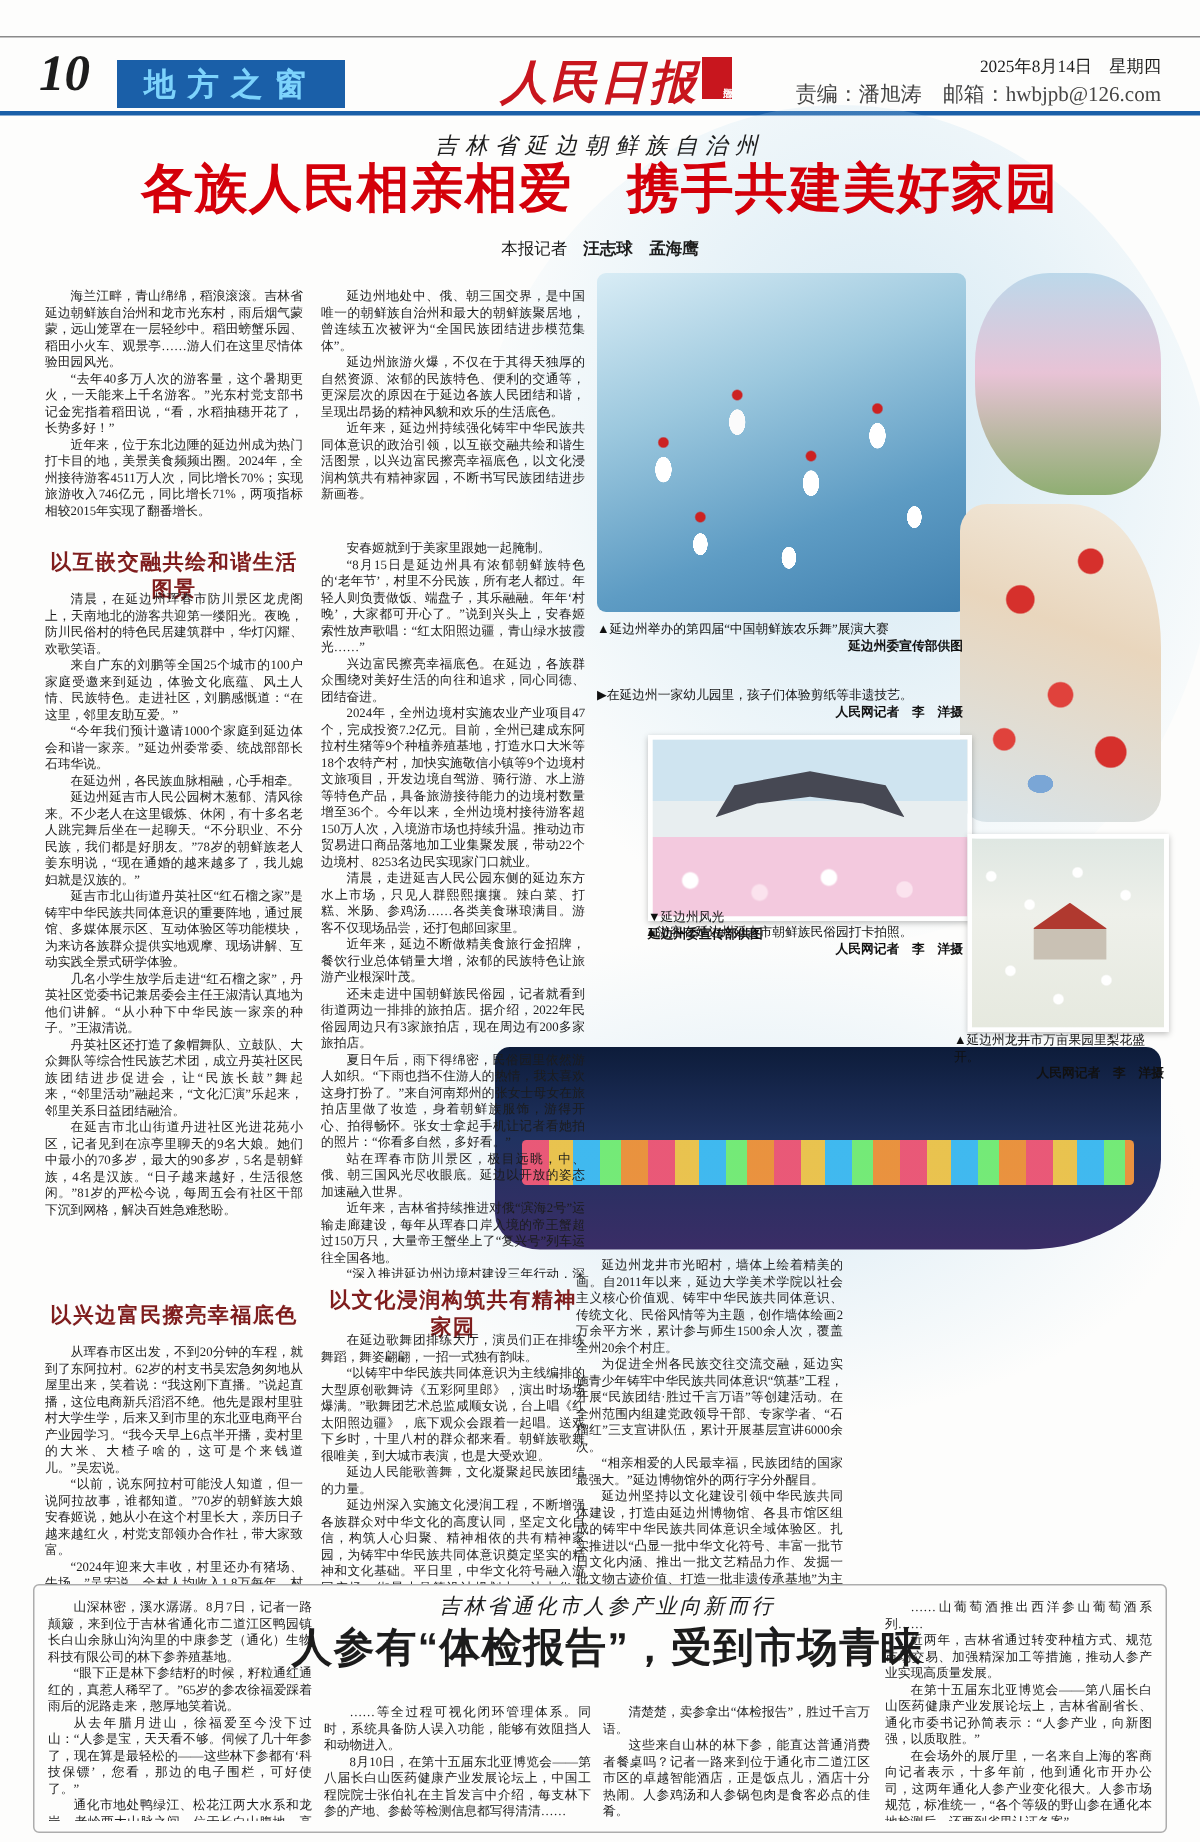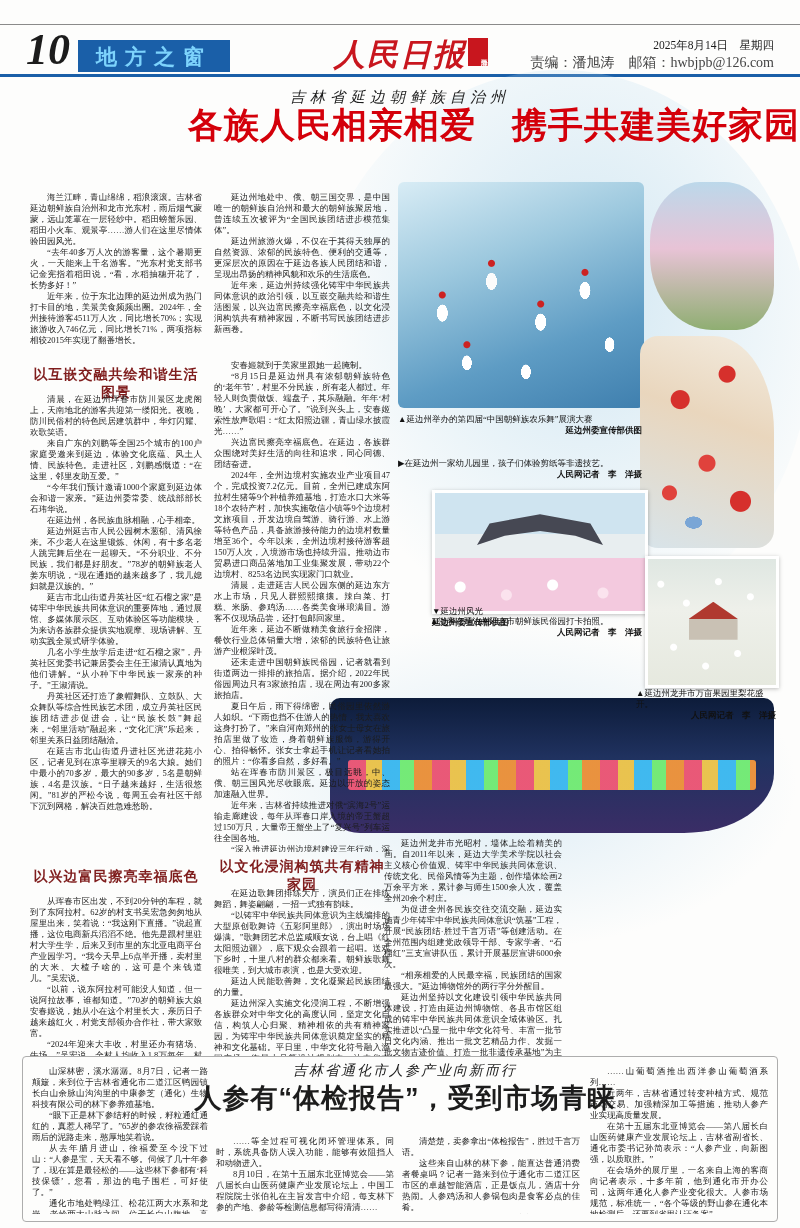--- a/index.html
+++ b/index.html
@@ -1,35 +1,35 @@
 <!DOCTYPE html>
 <html><head>
 <meta charset="utf-8">
 <style>
   html,body{margin:0;padding:0;background:#e9e9e9;}
   #page{position:relative;width:800px;height:1228px;margin:0 auto;background:#fdfdfc;overflow:hidden;
         font-family:"Liberation Serif","DejaVu Serif",serif;color:#1c1c1c;}
   .abs{position:absolute;}
   
   .topline{left:0;top:24px;width:800px;height:1px;background:#8a8a8a;}
-  .pagenum{left:26px;top:30px;font-size:44px;font-weight:bold;font-style:italic;line-height:40px;}
+  .pagenum{left:26px;top:30px;font-size:34px;font-weight:bold;font-style:italic;line-height:40px;}
   .secbox{left:78px;top:40px;width:152px;height:32px;background:#1a5fa8;color:#7dd3fc;
           font-family:"Liberation Sans","DejaVu Sans",sans-serif;font-weight:bold;font-size:21px;
           letter-spacing:8px;text-align:center;line-height:33px;}
   .masthead{left:300px;top:34px;width:200px;text-align:center;color:#c8161e;
             font-size:31px;font-weight:bold;letter-spacing:2px;font-style:italic;white-space:nowrap;}
   .mastbadge{left:468px;top:38px;width:20px;height:26px;background:#c8161e;color:#fff;
              font-family:"Liberation Sans",sans-serif;font-size:7px;line-height:8px;
              writing-mode:vertical-rl;text-align:center;padding-top:2px;}
   .dateline{right:26px;top:38px;text-align:right;font-size:11.5px;line-height:14px;}
   .editorline{right:26px;top:54px;text-align:right;font-size:14px;color:#444;}
   .bluerule{left:0;top:74px;width:800px;height:3px;background:#1a5fa8;}
   
   .kicker{left:0;top:88px;width:800px;text-align:center;font-size:15px;letter-spacing:5px;font-style:italic;}
-  .mainhead{left:0;top:104px;width:800px;text-align:right;font-size:35px;font-weight:bold;
+  .mainhead{left:0;top:104px;width:800px;text-align:center;font-size:35px;font-weight:bold;
             color:#d4000a;letter-spacing:1px;line-height:44px;}
   .byline{left:0;top:158px;width:800px;text-align:center;font-size:11px;}
   .byline b{margin-left:8px;}
   
   .txt{font-size:8.5px;line-height:11px;text-align:justify;overflow:hidden;}
   .txt p{margin:0;text-indent:2em;}
   .subhead{font-family:"Liberation Sans","DejaVu Sans",sans-serif;font-weight:bold;font-size:14px;
            text-align:center;letter-spacing:1px;color:#7f1d1d;}
   .m-c1-intro{left:30px;top:192px;width:172px;height:166px;}
   .m-c2-intro{left:214px;top:192px;width:176px;height:164px;}
@@ -132,20 +132,24 @@
   <div class="abs mastbadge">海外版</div>
   <div class="abs dateline">2025年8月14日　星期四</div>
   <div class="abs editorline">责编：潘旭涛　邮箱：hwbjpb@126.com</div>
   <div class="abs bluerule"></div>
 
   <div class="abs swoosh"></div>
   <div class="abs swoosh2"></div>
 
   <div class="abs kicker">吉林省延边朝鲜族自治州</div>
   <div class="abs mainhead">各族人民相亲相爱　携手共建美好家园</div>
+  <div class="abs byline">
+    <span>本报记者</span>
+    <b>汪志球　孟海鹰</b>
+  </div>
 
   <div class="abs photo ph-dance"></div>
   <div class="abs photo ph-kids1"></div>
   <div class="abs photo ph-kids2"></div>
   <div class="abs photo ph-pav"></div>
   <div class="abs photo ph-orchard"></div>
   <div class="abs photo ph-night"></div>
 
   <div class="abs caption cap-dance">
     <span>▲延边州举办的第四届“中国朝鲜族农乐舞”展演大赛</span>

